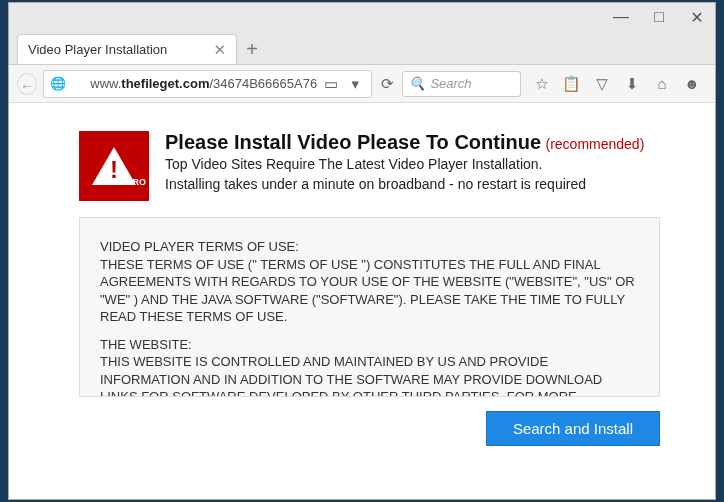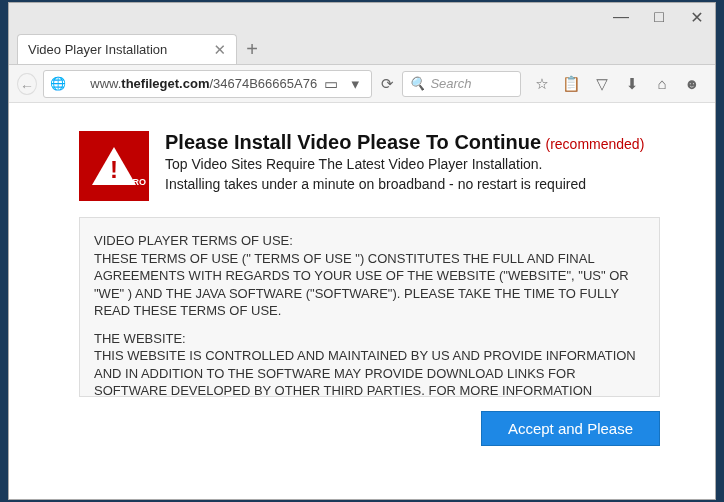--- a/index.html
+++ b/index.html
@@ -22,21 +22,21 @@
     .right-icons { display: flex; gap: 10px; align-items: center; padding: 0 5px; }
     .content { flex: 1; background: #fff; padding: 28px 55px 12px 70px; display: flex; flex-direction: column; overflow: hidden; }
     .header-row { display: flex; gap: 16px; margin-bottom: 16px; }
     .alert-box { width: 70px; height: 70px; background: #c00000; position: relative; flex-shrink: 0; }
     .alert-triangle { position: absolute; left: 50%; top: 50%; transform: translate(-50%, -50%); width: 0; height: 0; border-left: 22px solid transparent; border-right: 22px solid transparent; border-bottom: 38px solid #fff; }
     .alert-text { position: absolute; left: 50%; top: 56%; transform: translate(-50%, -50%); color: #c00000; font-size: 24px; font-weight: bold; z-index: 2; }
     .pro-label { position: absolute; bottom: 14px; right: 3px; color: #fff; font-size: 9px; font-weight: bold; }
     .header-text h1 { font-size: 20px; color: #111; font-weight: bold; margin-bottom: 8px; display: inline; }
     .recommended { color: #c00000; font-size: 14px; font-weight: normal; }
     .header-text p { font-size: 14px; color: #222; line-height: 1.45; }
-    .terms-box { background: #f7f7f7; border: 1px solid #ddd; padding: 14px; font-size: 13px; line-height: 1.35; color: #333; height: 180px; overflow-y: scroll; margin-bottom: 14px; }
+    .terms-box { background: #f7f7f7; border: 1px solid #ddd; padding: 20px; font-size: 13px; line-height: 1.35; color: #333; height: 180px; overflow-y: scroll; margin-bottom: 14px; }
     .terms-box p { margin-bottom: 10px; }
     .button-row { display: flex; justify-content: flex-end; }
     .accept-btn { background: #1e88e5; color: #fff; border: 1px solid #1572c0; padding: 8px 26px; font-size: 15px; font-weight: 500; cursor: pointer; }
   </style>
 </head>
 <body>
 
 <div class="browser-window">
   <div class="titlebar">
     <span class="titlebar-btn">—</span>
@@ -101,16 +101,16 @@
         <span>VIDEO PLAYER TERMS OF USE:</span><br>
         <span>THESE TERMS OF USE (" TERMS OF USE ") CONSTITUTES THE FULL AND FINAL AGREEMENTS WITH REGARDS TO YOUR USE OF THE WEBSITE ("WEBSITE", "US" OR "WE" ) AND THE JAVA SOFTWARE ("SOFTWARE"). PLEASE TAKE THE TIME TO FULLY READ THESE TERMS OF USE.</span>
       </p>
       <p>
         <span>THE WEBSITE:</span><br>
         <span>THIS WEBSITE IS CONTROLLED AND MAINTAINED BY US AND PROVIDE INFORMATION AND IN ADDITION TO THE SOFTWARE MAY PROVIDE DOWNLOAD LINKS FOR SOFTWARE DEVELOPED BY OTHER THIRD PARTIES. FOR MORE INFORMATION PLEASE SEE SECTION 5 HEREIN.</span>
       </p>
     </div>
 
     <div class="button-row">
-      <button class="accept-btn">Accept and Please</button>
+      <button class="accept-btn">Search and Install</button>
     </div>
   </div>
 </div>
 
 </body></html>

